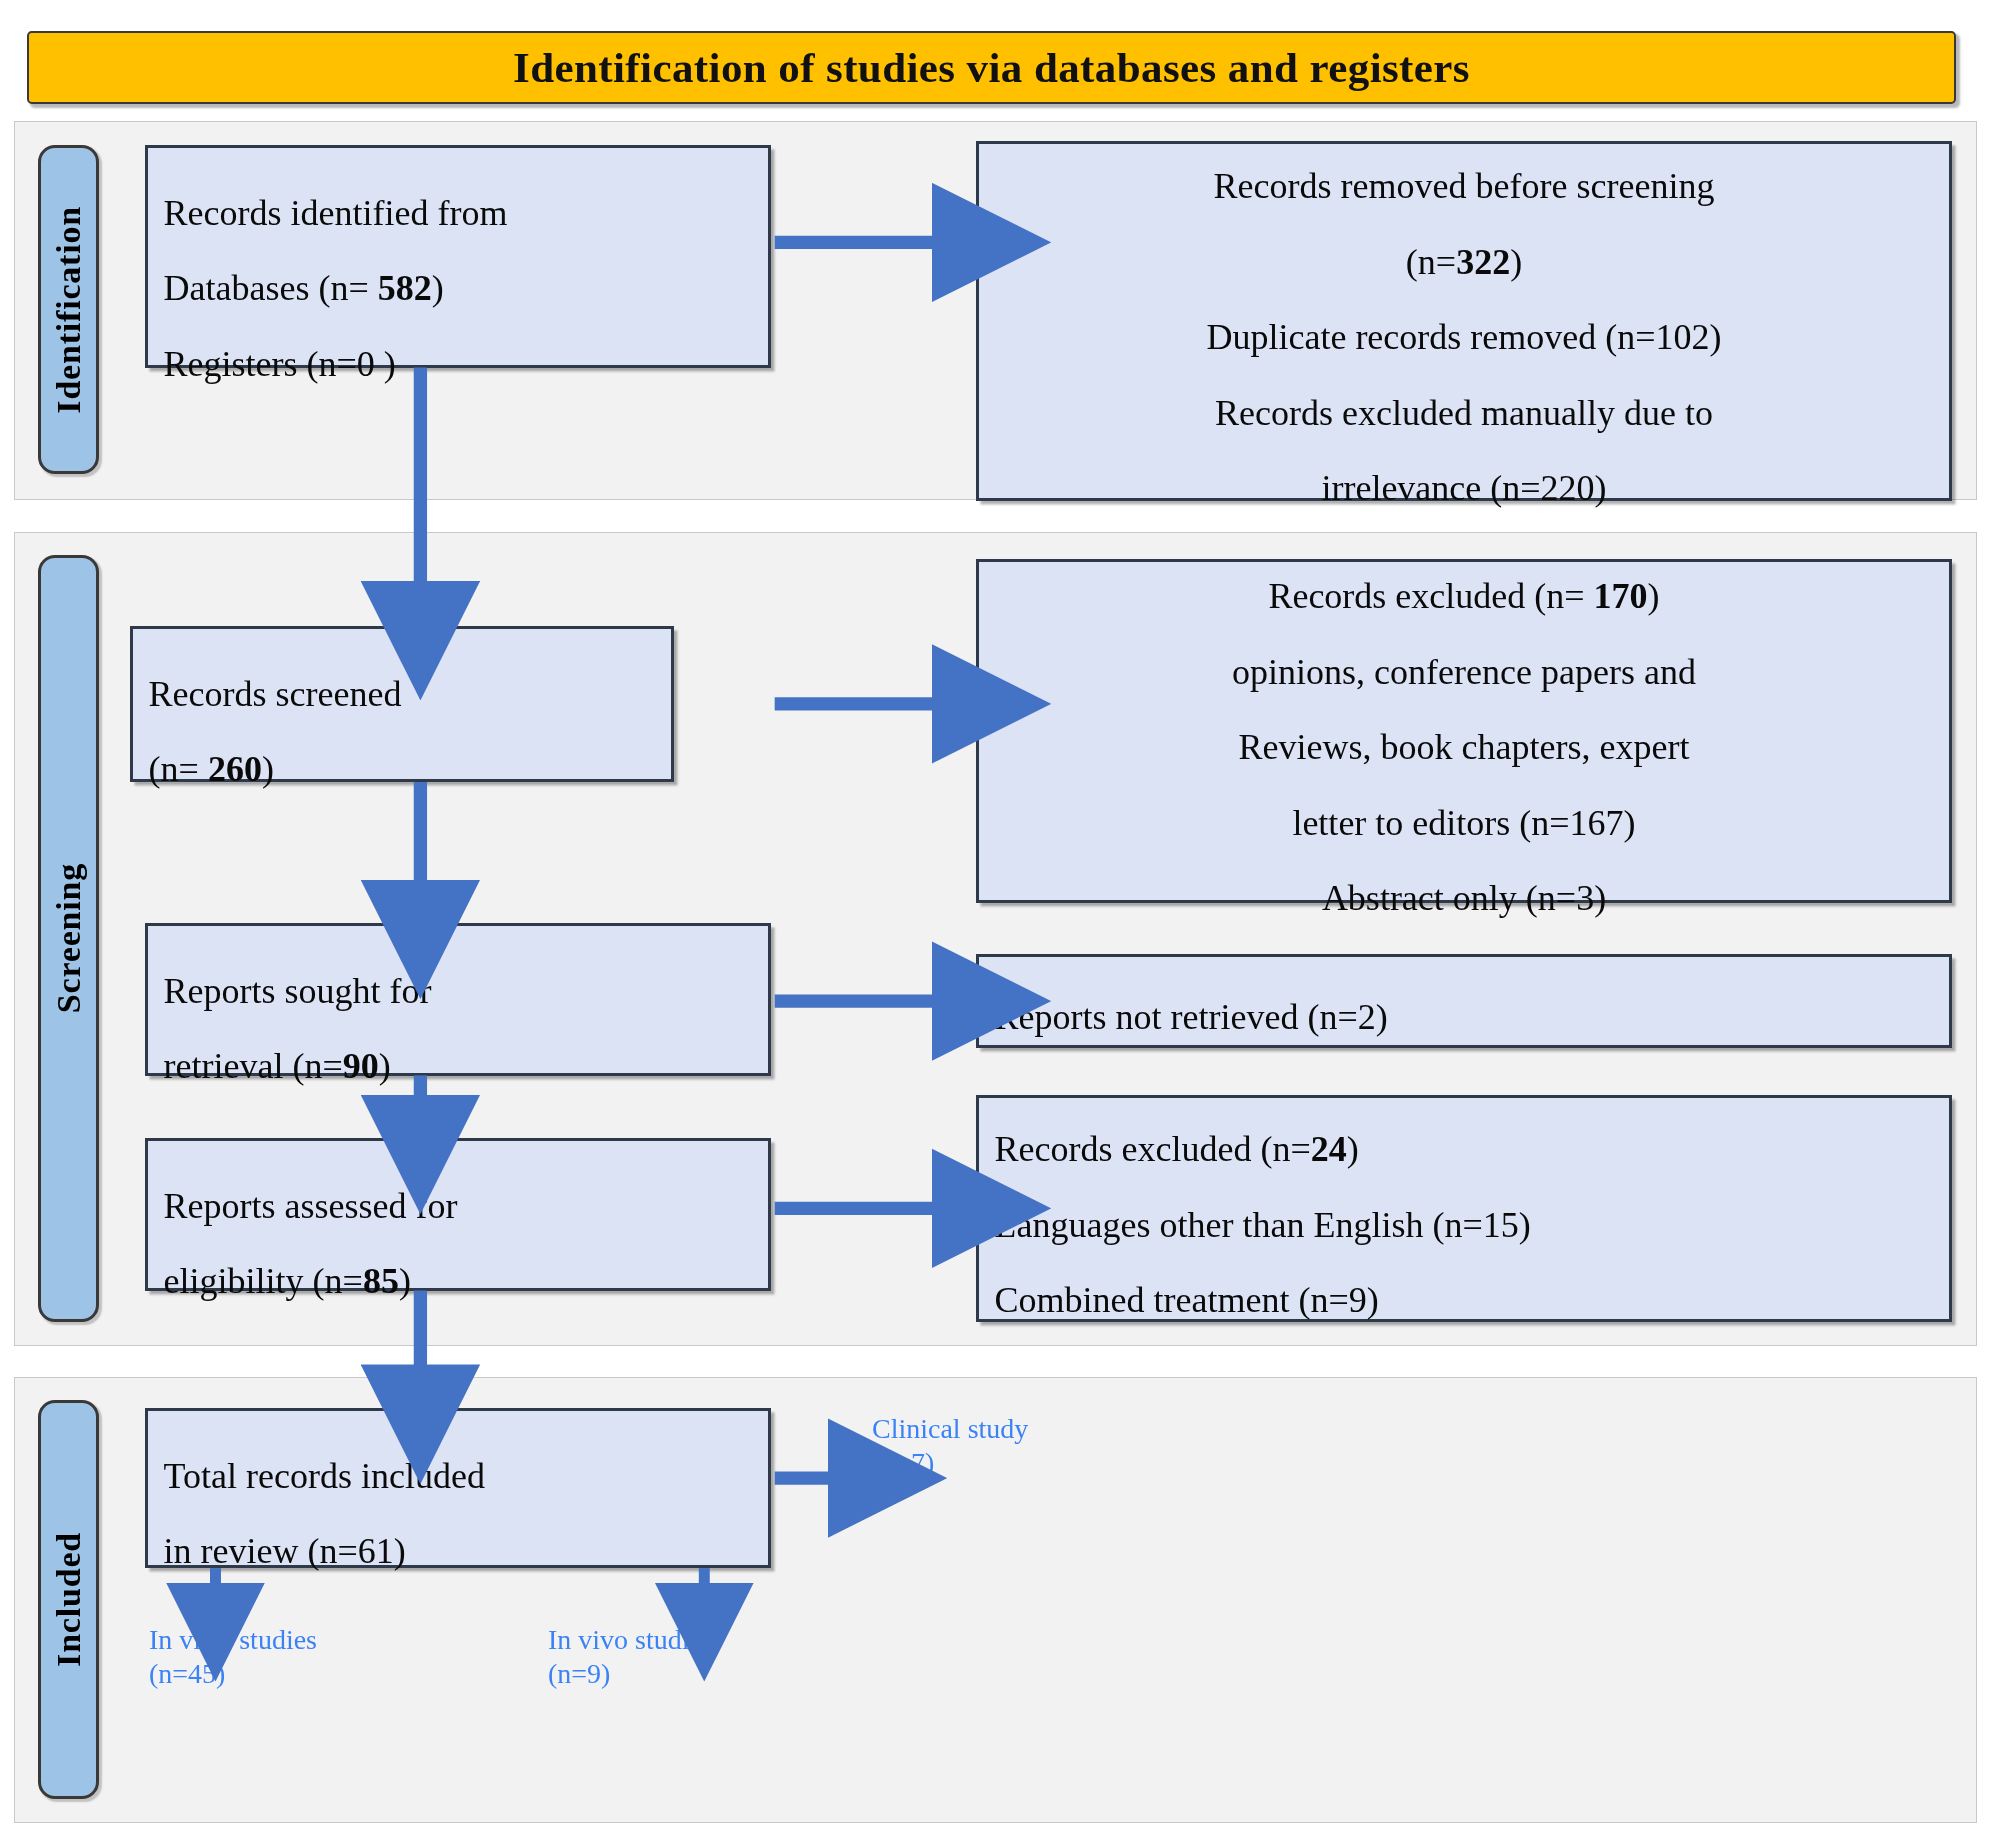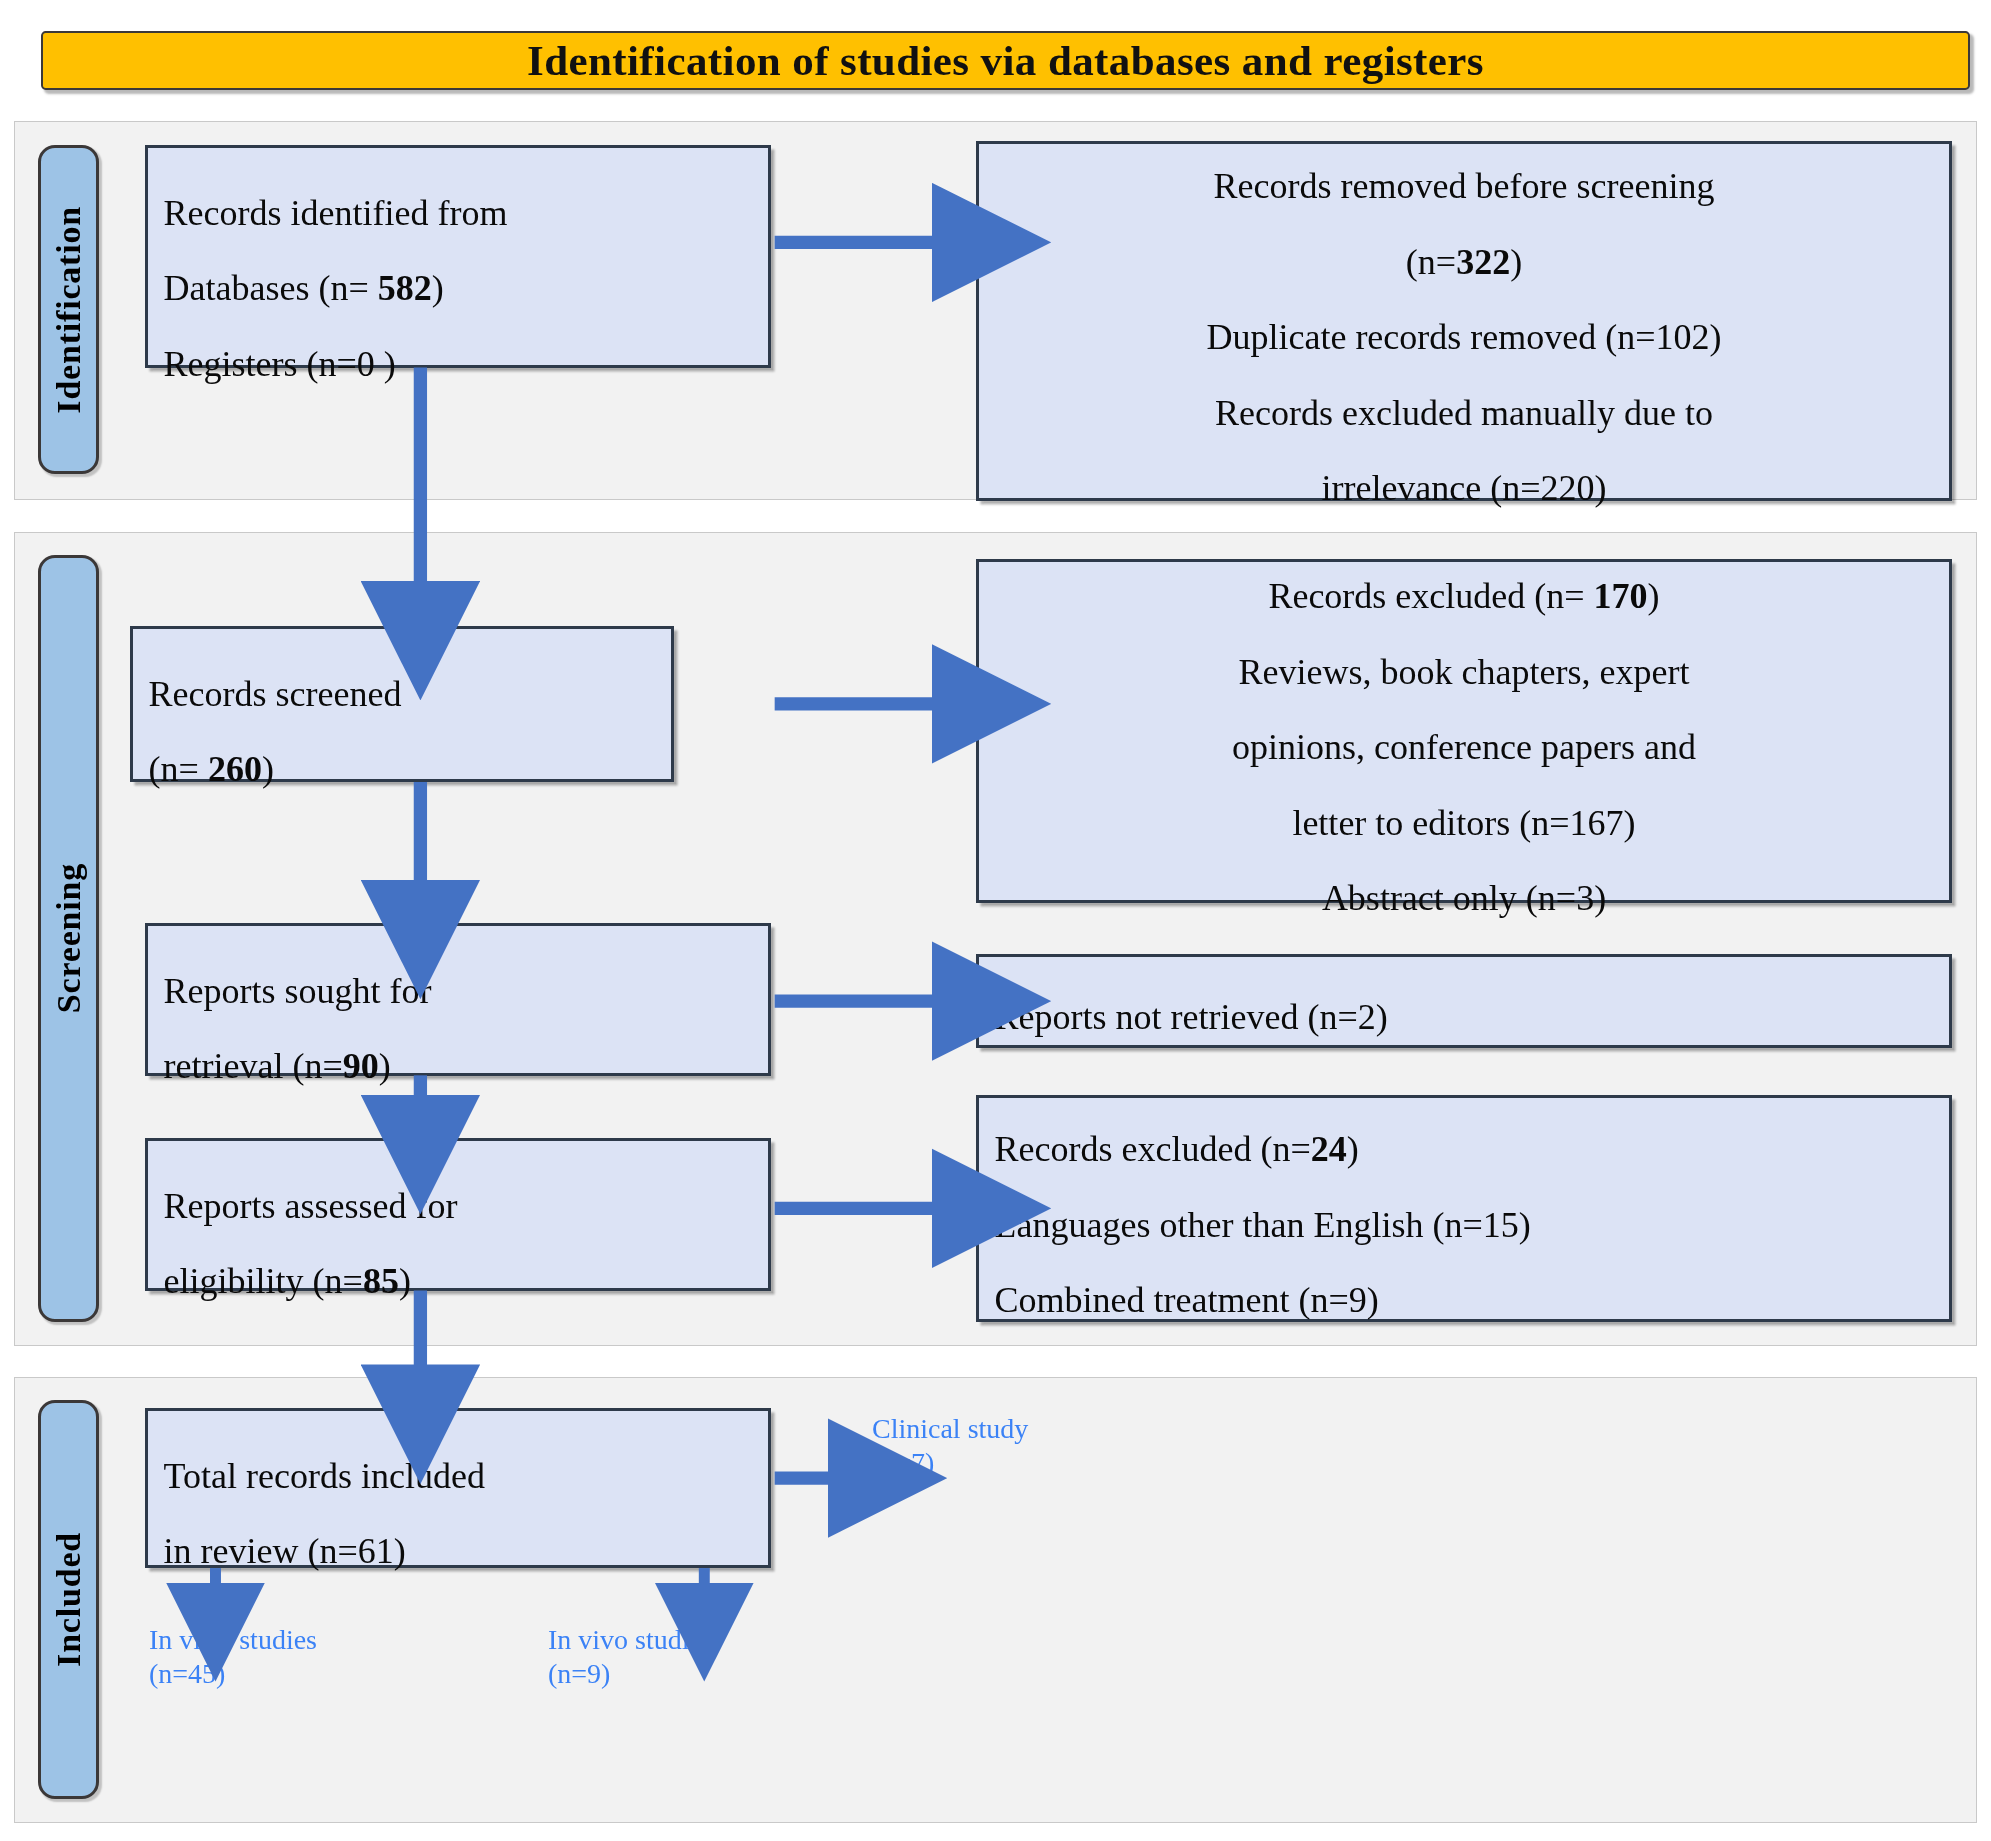--- a/index.html
+++ b/index.html
@@ -11,24 +11,24 @@
     width: 1992px;
     height: 1841px;
     font-family: "Liberation Serif", "DejaVu Serif", serif;
     position: relative;
     overflow: hidden;
   }
 
   
   #banner {
     position: absolute;
-    left: 41px;
+    left: 27px;
     top: 31px;
     width: 1929px;
-    height: 59px;
+    height: 73px;
     background: #FFC000;
     border: 2.3px solid #3B3838;
     border-radius: 4.7px;
     box-shadow: 3.1px 3.1px 2.3px rgba(0,0,0,0.28);
     display: flex;
     align-items: center;
     justify-content: center;
     box-sizing: border-box;
   }
   #banner-title {
@@ -154,22 +154,22 @@
   <span class="ln wrap">irrelevance (n=220)</span>
 </div>
 
 <div class="node-box" id="box-screened">
   <span class="ln">Records screened</span>
   <span class="ln">(n= <b>260</b>)</span>
 </div>
 
 <div class="node-box centered" id="box-excluded170">
   <span class="ln">Records excluded (n= <b>170</b>)</span>
+  <span class="ln wrap">opinions, conference papers and</span>
   <span class="ln wrap">Reviews, book chapters, expert</span>
-  <span class="ln wrap">opinions, conference papers and</span>
   <span class="ln wrap">letter to editors (n=167)</span>
   <span class="ln wrap">Abstract only (n=3)</span>
 </div>
 
 <div class="node-box" id="box-sought">
   <span class="ln">Reports sought for</span>
   <span class="ln">retrieval (n=<b>90</b>)</span>
 </div>
 
 <div class="node-box" id="box-notretrieved">

